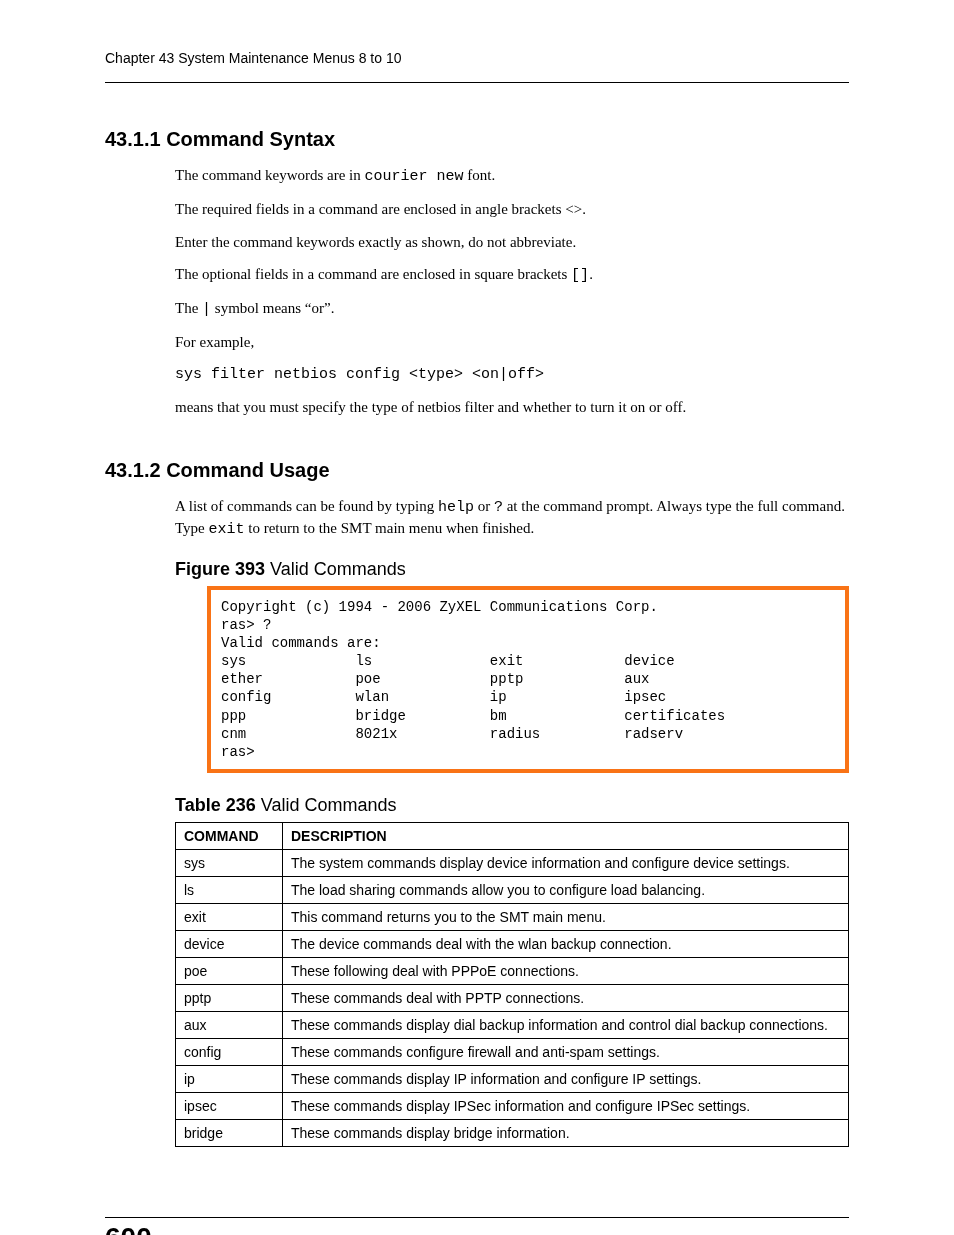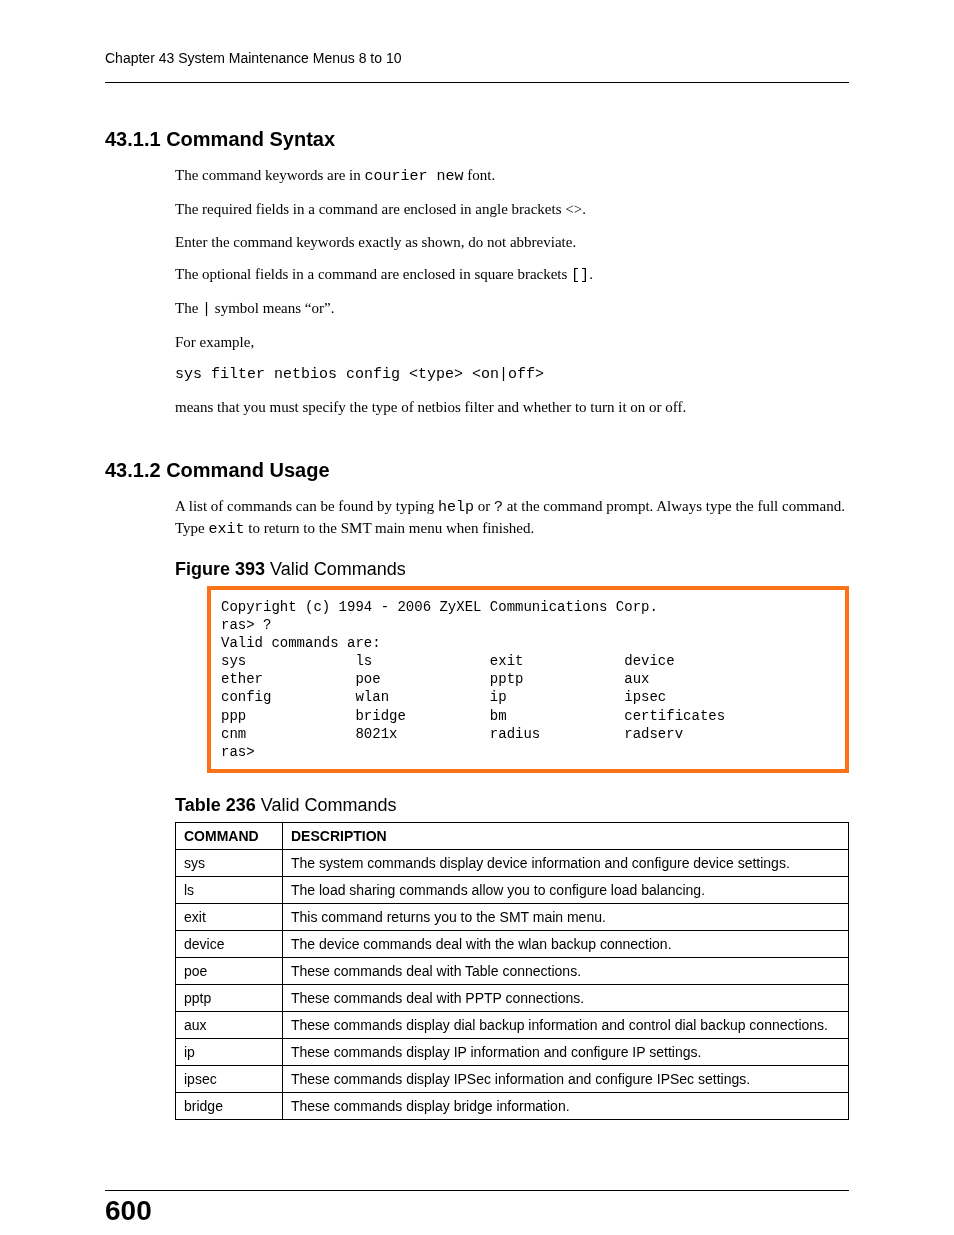--- a/index.html
+++ b/index.html
@@ -148,29 +148,33 @@
       <tr>
           <td>exit</td>
           <td>This command returns you to the SMT main menu.</td>
         </tr>
       <tr>
           <td>device</td>
           <td>The device commands deal with the wlan backup connection.</td>
         </tr>
       <tr>
           <td>poe</td>
-          <td>These commands deal with Table connections.</td>
+          <td>These following deal with PPPoE connections.</td>
         </tr>
       <tr>
           <td>pptp</td>
           <td>These commands deal with PPTP connections.</td>
         </tr>
       <tr>
           <td>aux</td>
           <td>These commands display dial backup information and control dial backup connections.</td>
+        </tr>
+      <tr>
+          <td>config</td>
+          <td>These commands configure firewall and anti-spam settings.</td>
         </tr>
       <tr>
           <td>ip</td>
           <td>These commands display IP information and configure IP settings.</td>
         </tr>
       <tr>
           <td>ipsec</td>
           <td>These commands display IPSec information and configure IPSec settings.</td>
         </tr>
       <tr>

